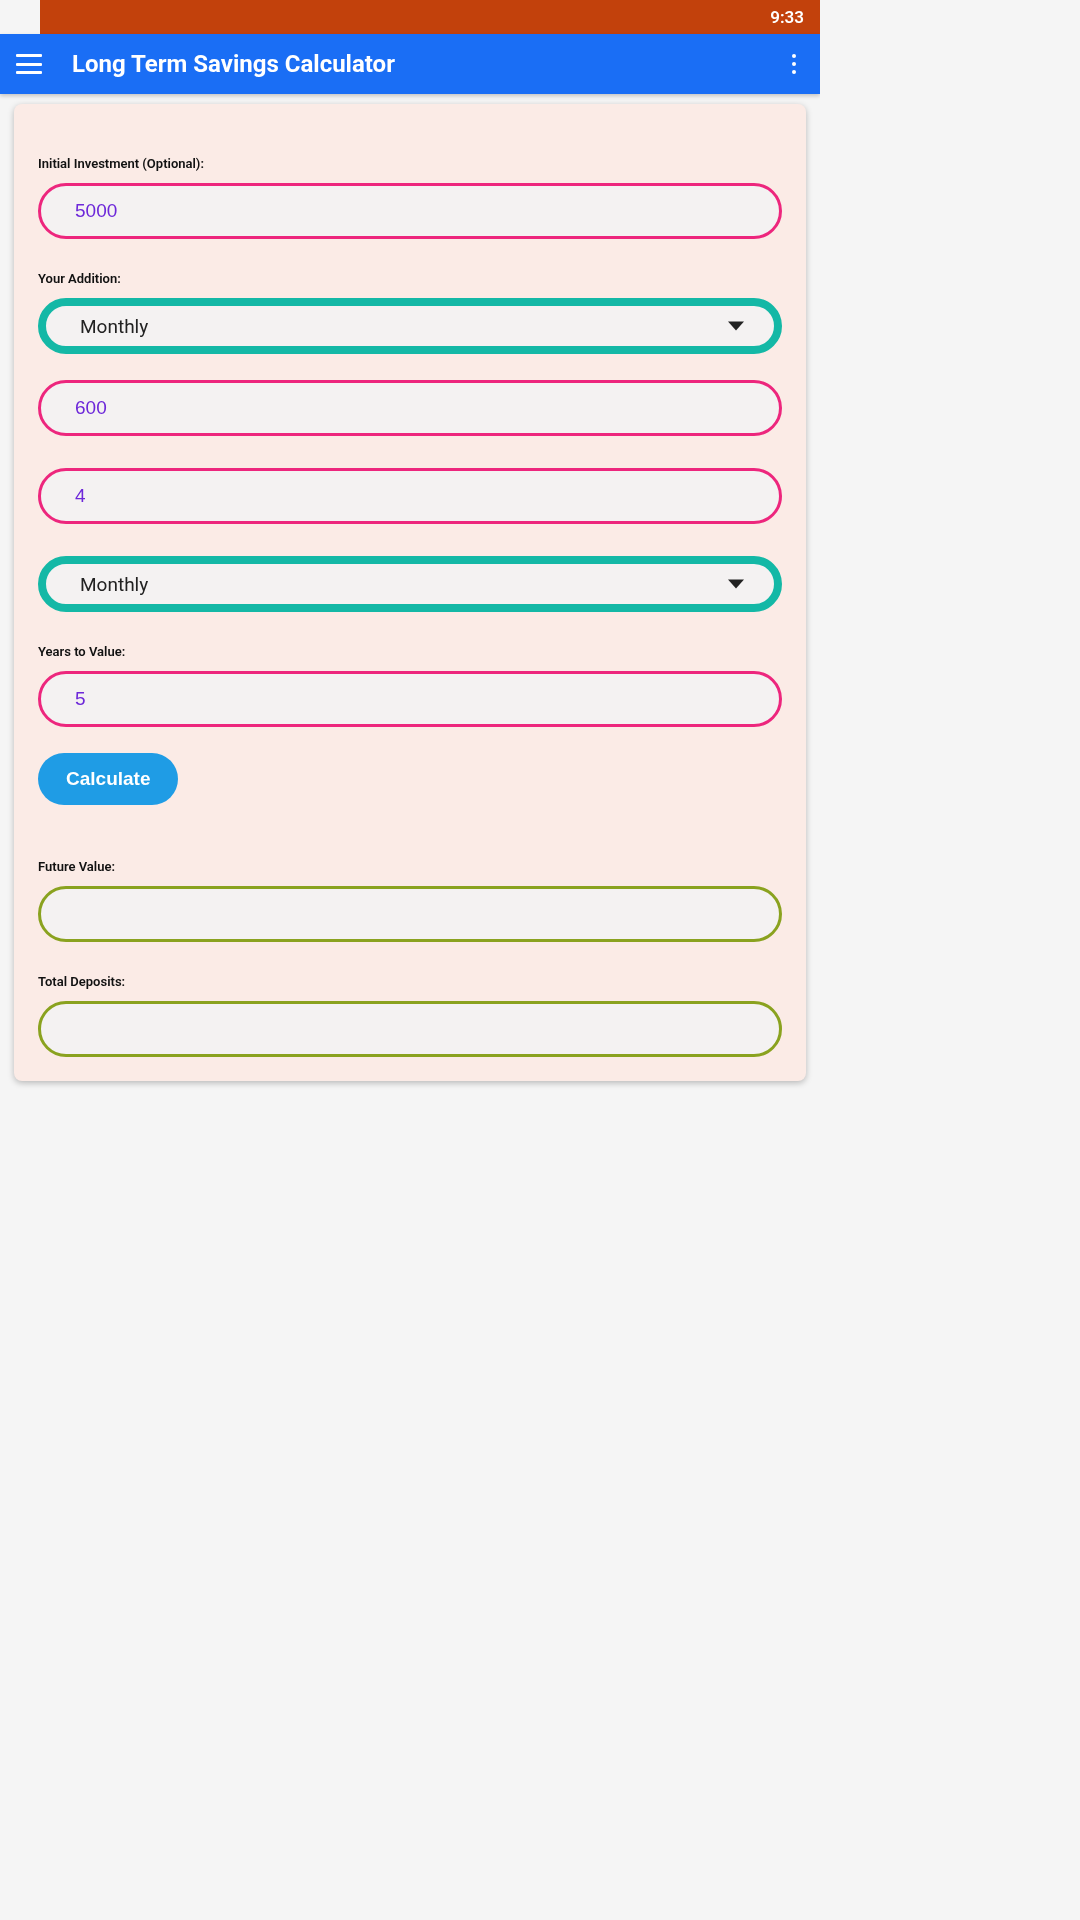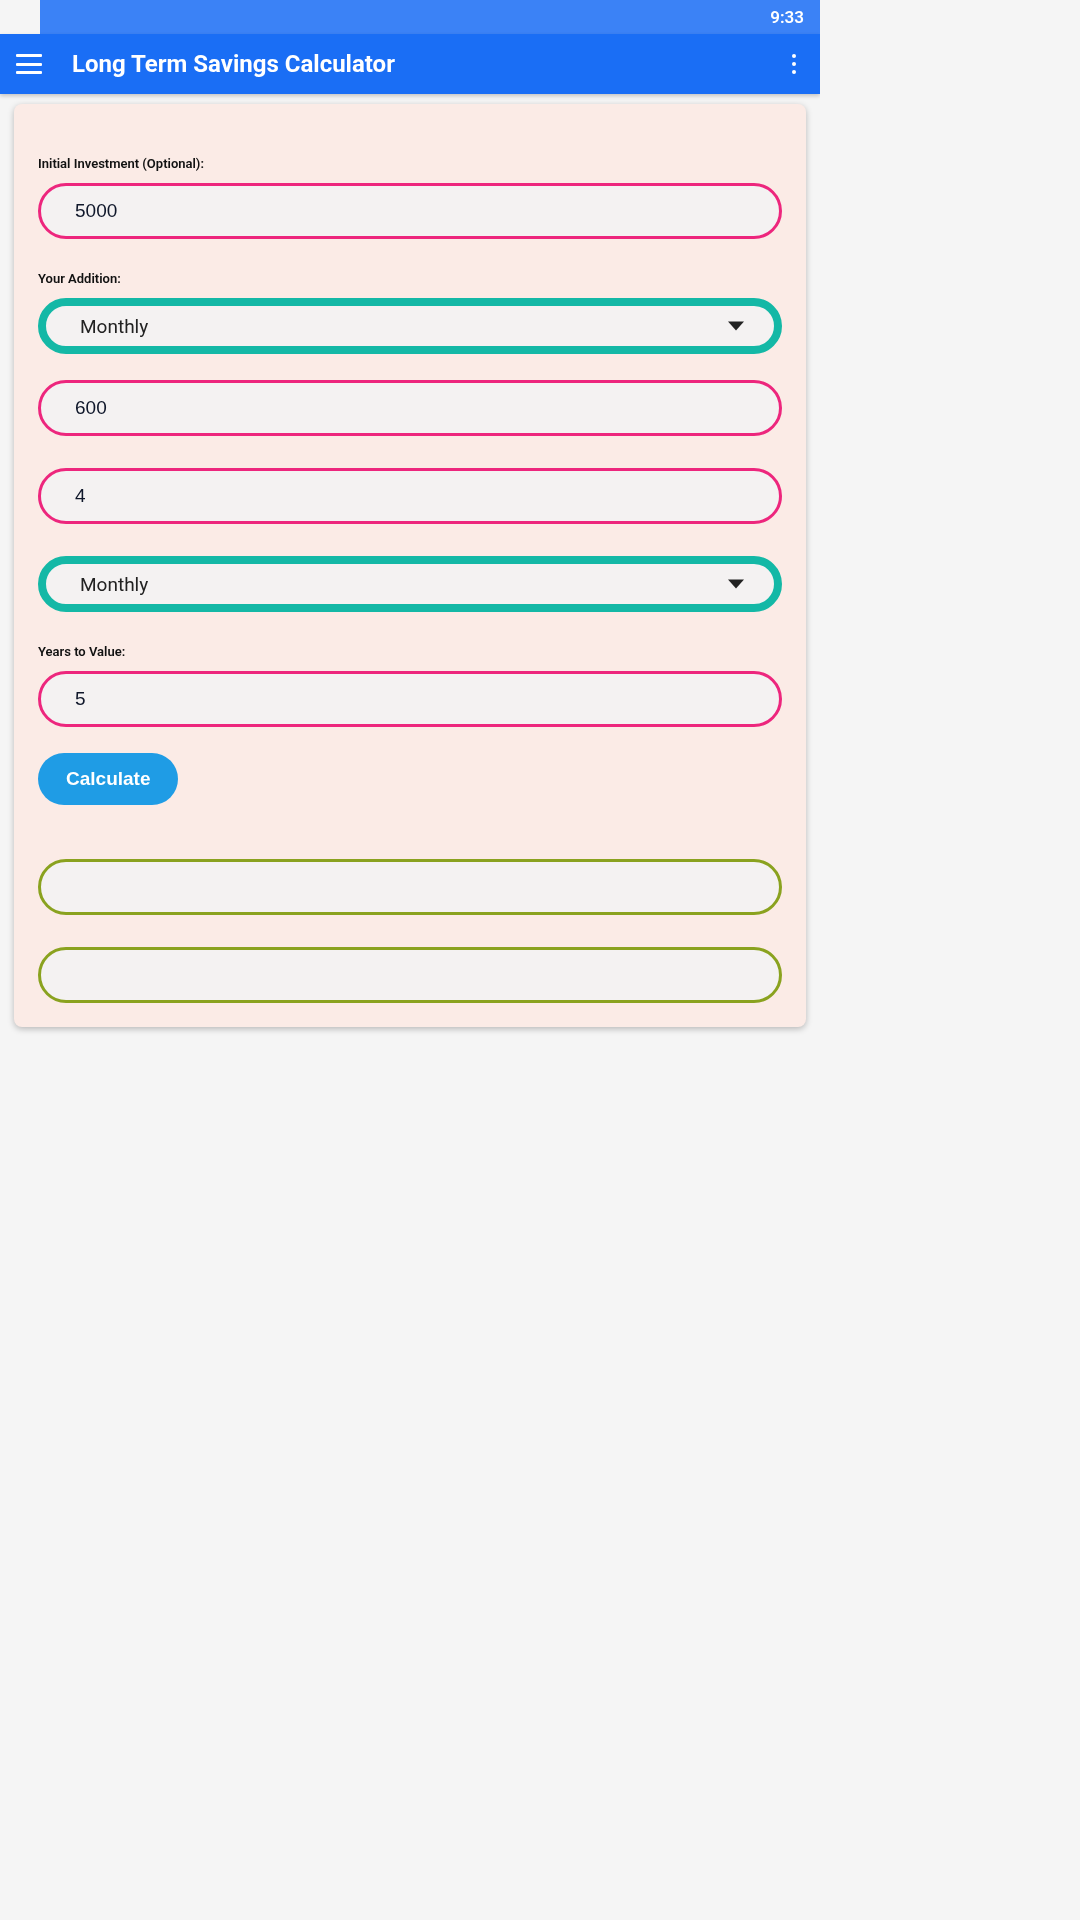--- a/index.html
+++ b/index.html
@@ -1,21 +1,21 @@
 <!DOCTYPE html>
 <html><head>
 <meta charset="utf-8">
 <style>
   * { box-sizing: border-box; margin: 0; padding: 0; }
   html, body { width: 820px; height: 1458px; overflow: hidden; font-family: Roboto, Arial, sans-serif; }
   body { background: #f5f5f5; }
 
   .status-bar {
     height: 34px;
-    background: #3b82f6;
+    background: #c2410c;
     color: #fff;
     display: flex;
     justify-content: flex-end;
     align-items: center;
     padding: 0 16px;
     font-size: 17px;
     font-weight: 600;
     margin-left: 40px;
   }
   .app-bar {
@@ -74,21 +74,21 @@
     align-items: center;
     position: relative;
     outline: none;
   }
   .pill.pink { border: 3px solid #ed267d; }
   .pill.orange { border: 8px solid #14b8a6; }
   .pill.olive { border: 3px solid #8aa21f; }
 
   .pill input {
     border: none; background: transparent; width: 100%; height: 100%;
-    font-size: 19px; color: #0f172a; outline: none;
+    font-size: 19px; color: #6d28d9; outline: none;
   }
   .dropdown-caret {
     position: absolute; right: 30px; top: 50%; transform: translateY(-50%);
     width: 0; height: 0;
     border-left: 8px solid transparent;
     border-right: 8px solid transparent;
     border-top: 9px solid #222;
   }
 
   .gap-sm { height: 26px; }
@@ -169,24 +169,26 @@
     <div class="pill pink">
       <input type="text" value="5" style="">
     </div>
 
     <div class="gap-sm"></div>
 
     <button class="calc-btn">Calculate</button>
 
     <div class="gap-lg"></div>
 
+    <div class="field-label">Future Value:</div>
     <div class="pill olive">
       <span></span>
     </div>
 
     <div class="gap-md"></div>
 
+    <div class="field-label">Total Deposits:</div>
     <div class="pill olive">
       <span></span>
     </div>
 
   </div>
 </div>
 
 </body></html>

